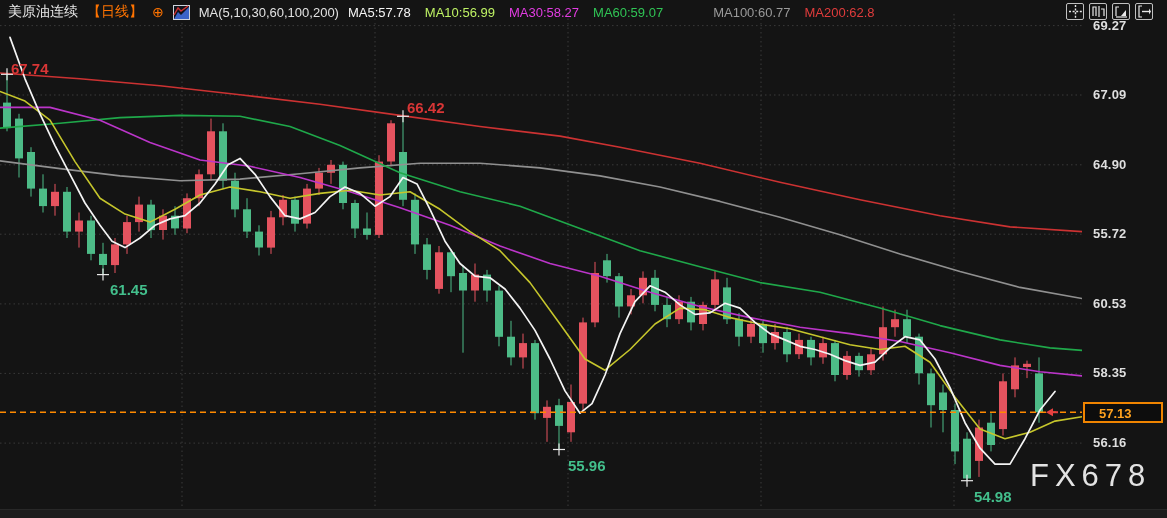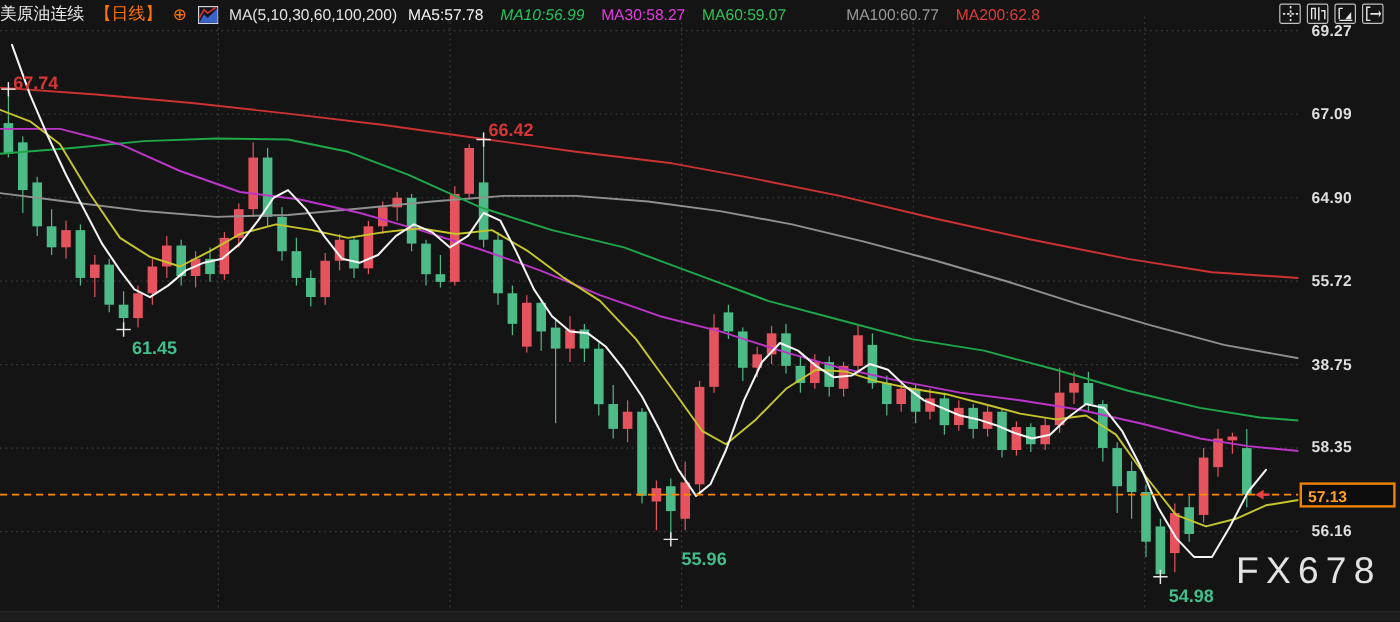--- a/index.html
+++ b/index.html
@@ -2,21 +2,21 @@
 <html><head>
 <meta charset="utf-8">
 <style>
   * { margin:0; padding:0; box-sizing:border-box; }
   html,body { width:1167px; height:518px; background:#141414; overflow:hidden;
     font-family:"Liberation Sans", sans-serif; }
   #app { position:relative; width:1167px; height:518px; background:#141414; }
 
   
   #header { position:absolute; left:0; top:0; right:85px; height:24px;
-    display:flex; align-items:center; gap:9px; z-index:30;
+    display:flex; align-items:center; gap:9px; padding-left:8px; z-index:30;
     font-size:13px; white-space:nowrap; }
   .sym { color:#e8e8e8; font-size:14px; }
   .period { color:#ff7300; font-size:14px; }
   .zoomglyph { color:#ff7300; font-size:14px; line-height:1; }
   .ktype-icon { display:inline-block; width:17px; height:15px; }
   .ma-param { color:#e2e2e2; }
   #ma-values { display:flex; gap:14px; }
   #ma-values span { font-size:13px; }
 
   
@@ -27,21 +27,21 @@
 
   
   #plot { position:absolute; left:0; top:0; width:1082px; height:446px; z-index:5; }
 
   
   #axis { position:absolute; left:1082px; top:0; width:85px; height:518px; z-index:20; }
   .ylab { position:absolute; left:11px; color:#dfdfdf; font-size:13px; font-weight:bold;
     letter-spacing:0.2px; }
   #cur-price-box { position:absolute; left:1px; width:80px; height:21px; line-height:19px;
     border:2px solid #f08400; background:#0d0d0d; color:#ffa11e; font-size:13px;
-    font-weight:bold; padding-left:5px; }
+    font-weight:bold; padding-left:14px; }
 
   
   #watermark { position:absolute; left:1030px; top:458px; color:#e3e3e3; font-size:31px;
     letter-spacing:6px; z-index:25; }
 
   
   #bottom-strip { position:absolute; left:0; bottom:0; width:1167px; height:9px;
     background:#1d1d1d; border-top:1px solid #282828; z-index:15; }
 </style>
 </head>
@@ -289,21 +289,21 @@
     <span class="ktype-icon">
       <svg width="17" height="15" viewBox="0 0 17 15">
         <rect x="0.5" y="0.5" width="16" height="14" fill="#10141c" stroke="#cfd4dd" stroke-width="1"></rect>
         <path d="M1,14 L5,7 8,10 16,2 16,14 Z" fill="#3a63c8"></path>
         <polyline points="1,10 5,3 8,6 15,1" fill="none" stroke="#d03030" stroke-width="1.4"></polyline>
       </svg>
     </span>
     <span class="ma-param">MA(5,10,30,60,100,200)</span>
     <span id="ma-values">
         <span style="color: rgb(245, 245, 245);">MA5:57.78</span>
-        <span style="color: #22c55e; font-style: italic;">MA10:56.99</span>
+        <span style="color: #bef264;">MA10:56.99</span>
         <span style="color: rgb(226, 60, 226);">MA30:58.27</span>
         <span style="color: rgb(48, 196, 85);">MA60:59.07</span>
         <span style="color: rgb(154, 154, 154); margin-left: 36px;">MA100:60.77</span>
         <span style="color: rgb(224, 60, 60);">MA200:62.8</span>
       </span>
   </div>
 
   <div id="toolbar">
     <div class="tbtn">
       <svg width="13" height="13" viewBox="0 0 13 13">
@@ -333,21 +333,21 @@
       </svg>
     </div>
   </div>
 
   <div id="axis">
     <div id="cur-price-box" style="top: 402.226px;">57.13</div>
   <div class="ylab" style="top: 17.567px;">69.27</div>
       <div class="ylab" style="top: 87px;">67.09</div>
       <div class="ylab" style="top: 156.751px;">64.90</div>
       <div class="ylab" style="top: 226.185px;">55.72</div>
-      <div class="ylab" style="top: 295.936px;">38.75</div>
+      <div class="ylab" style="top: 295.936px;">60.53</div>
       <div class="ylab" style="top: 365.369px;">58.35</div>
       <div class="ylab" style="top: 435.12px;">56.16</div>
     </div>
 
   <div id="watermark">FX678</div>
 
   <div id="bottom-strip"></div>
 </div>
 
 </body></html>

